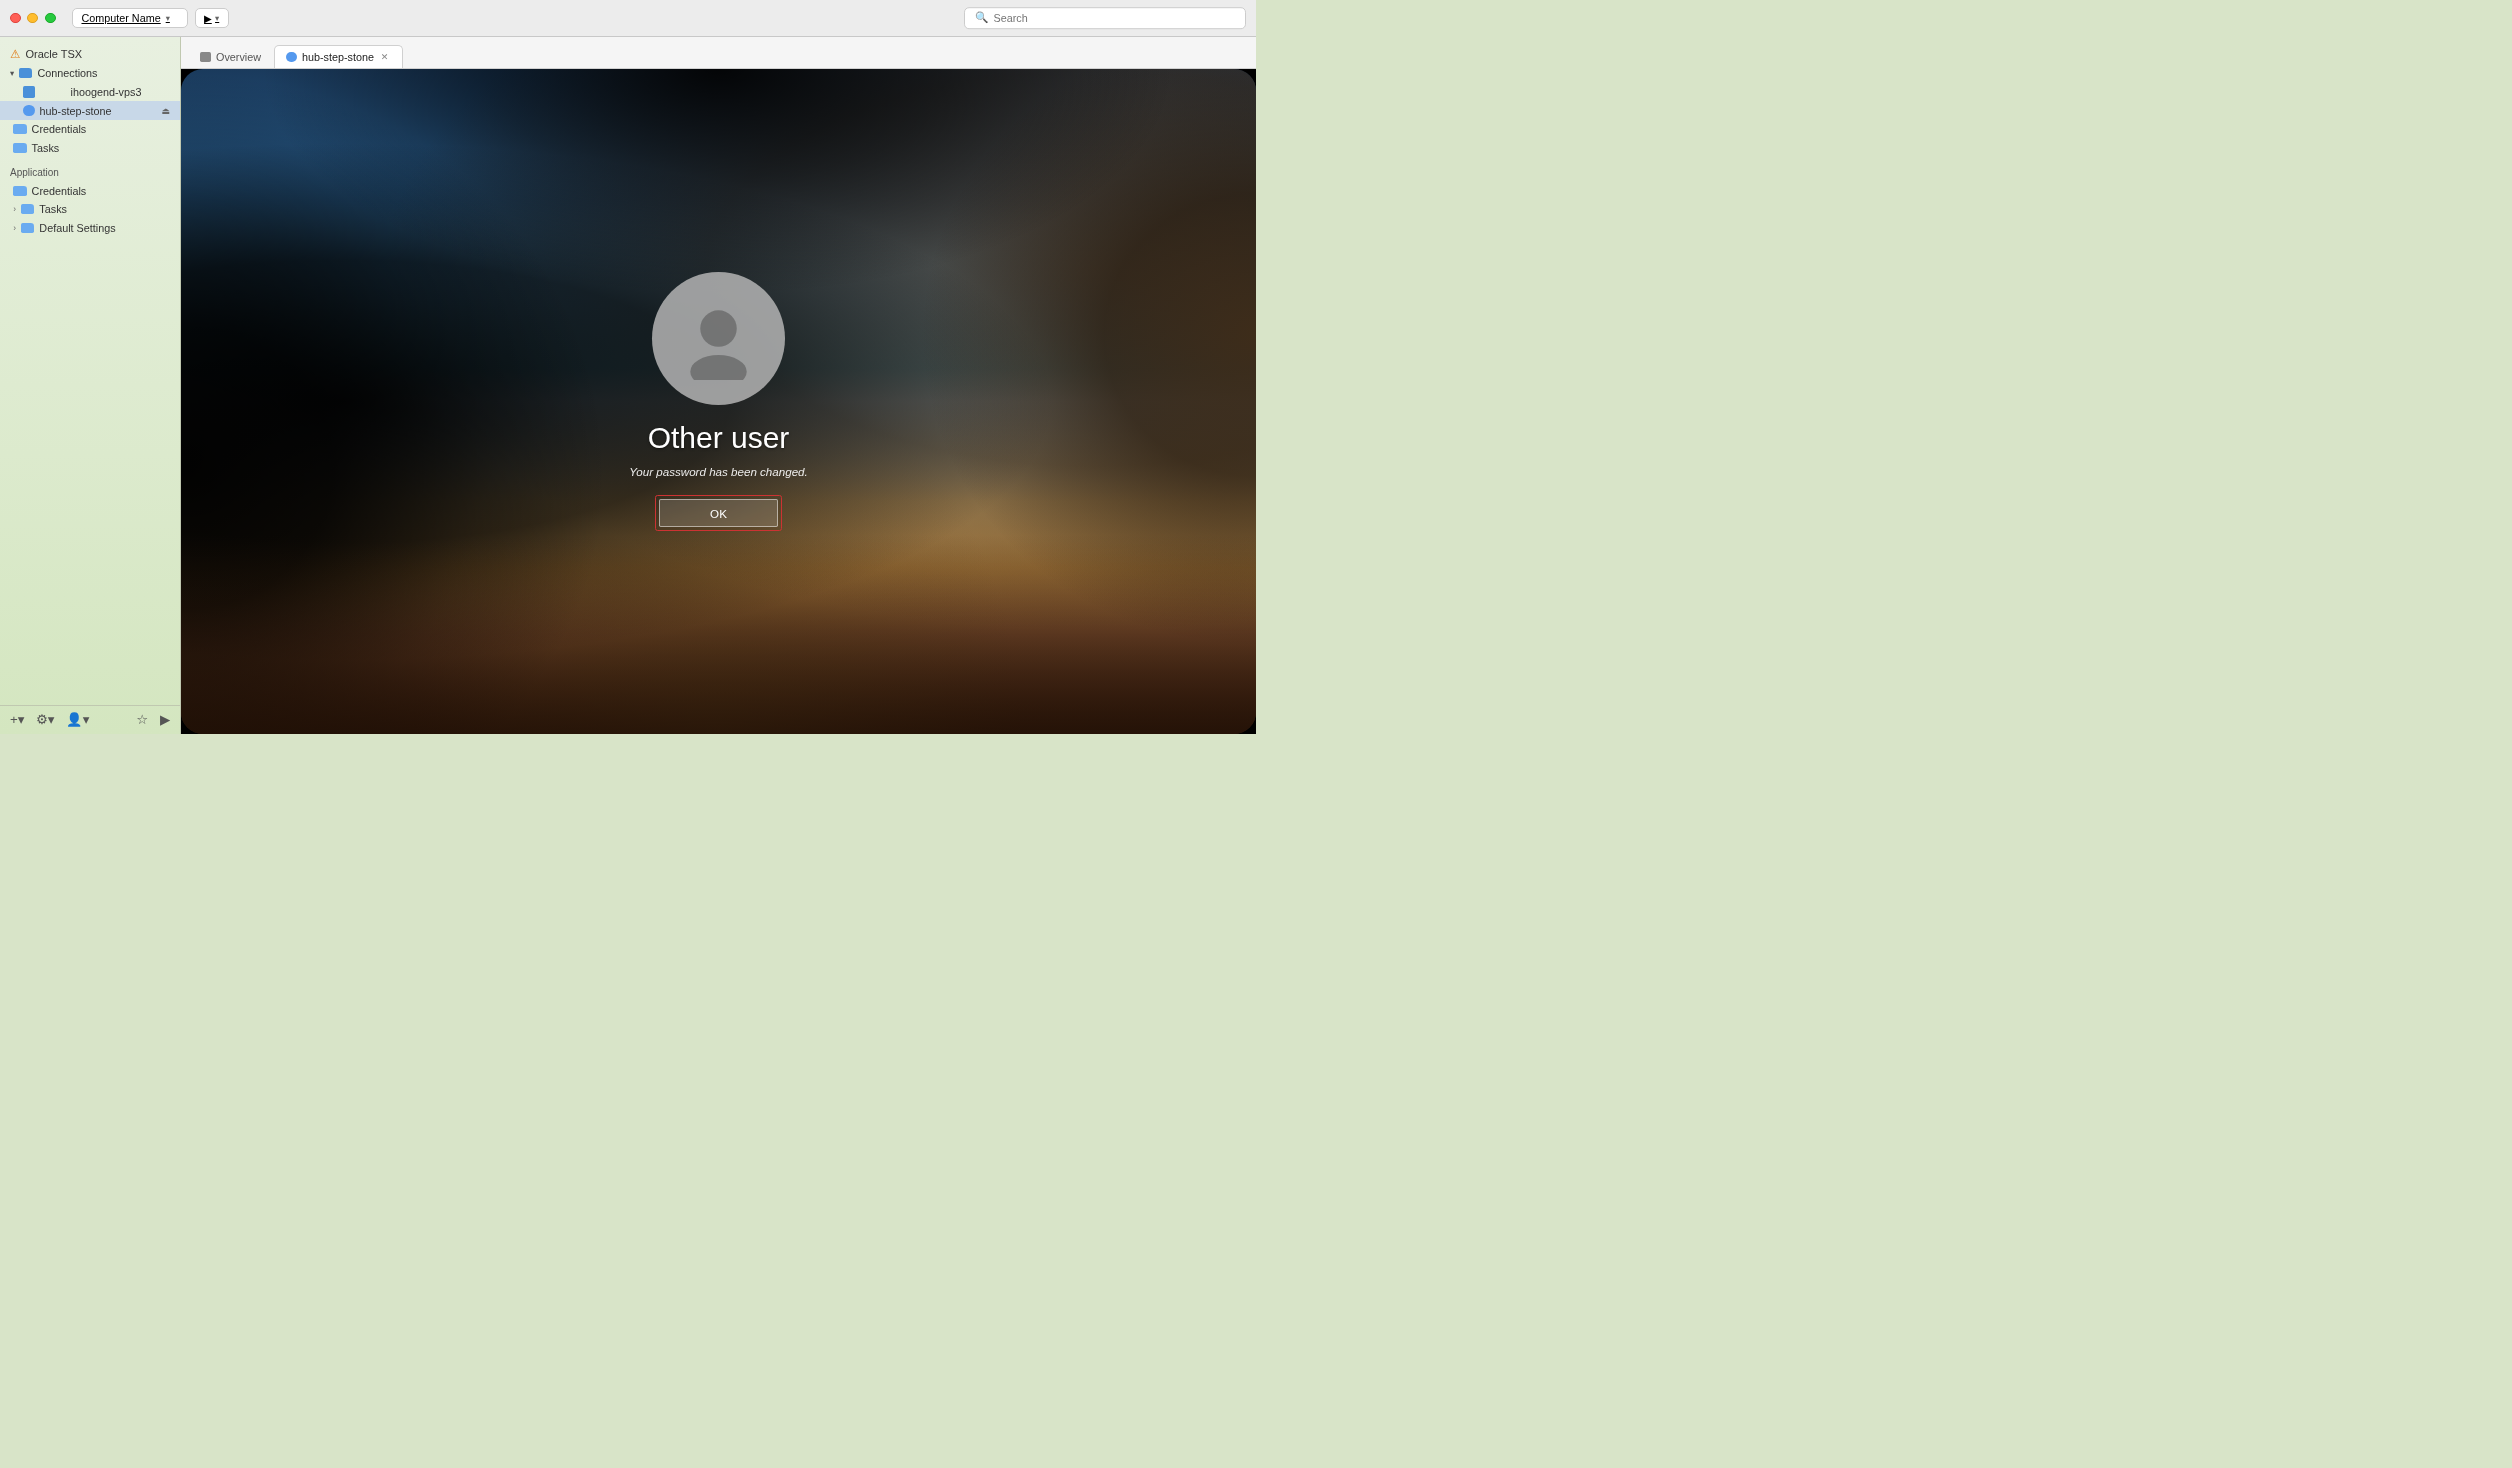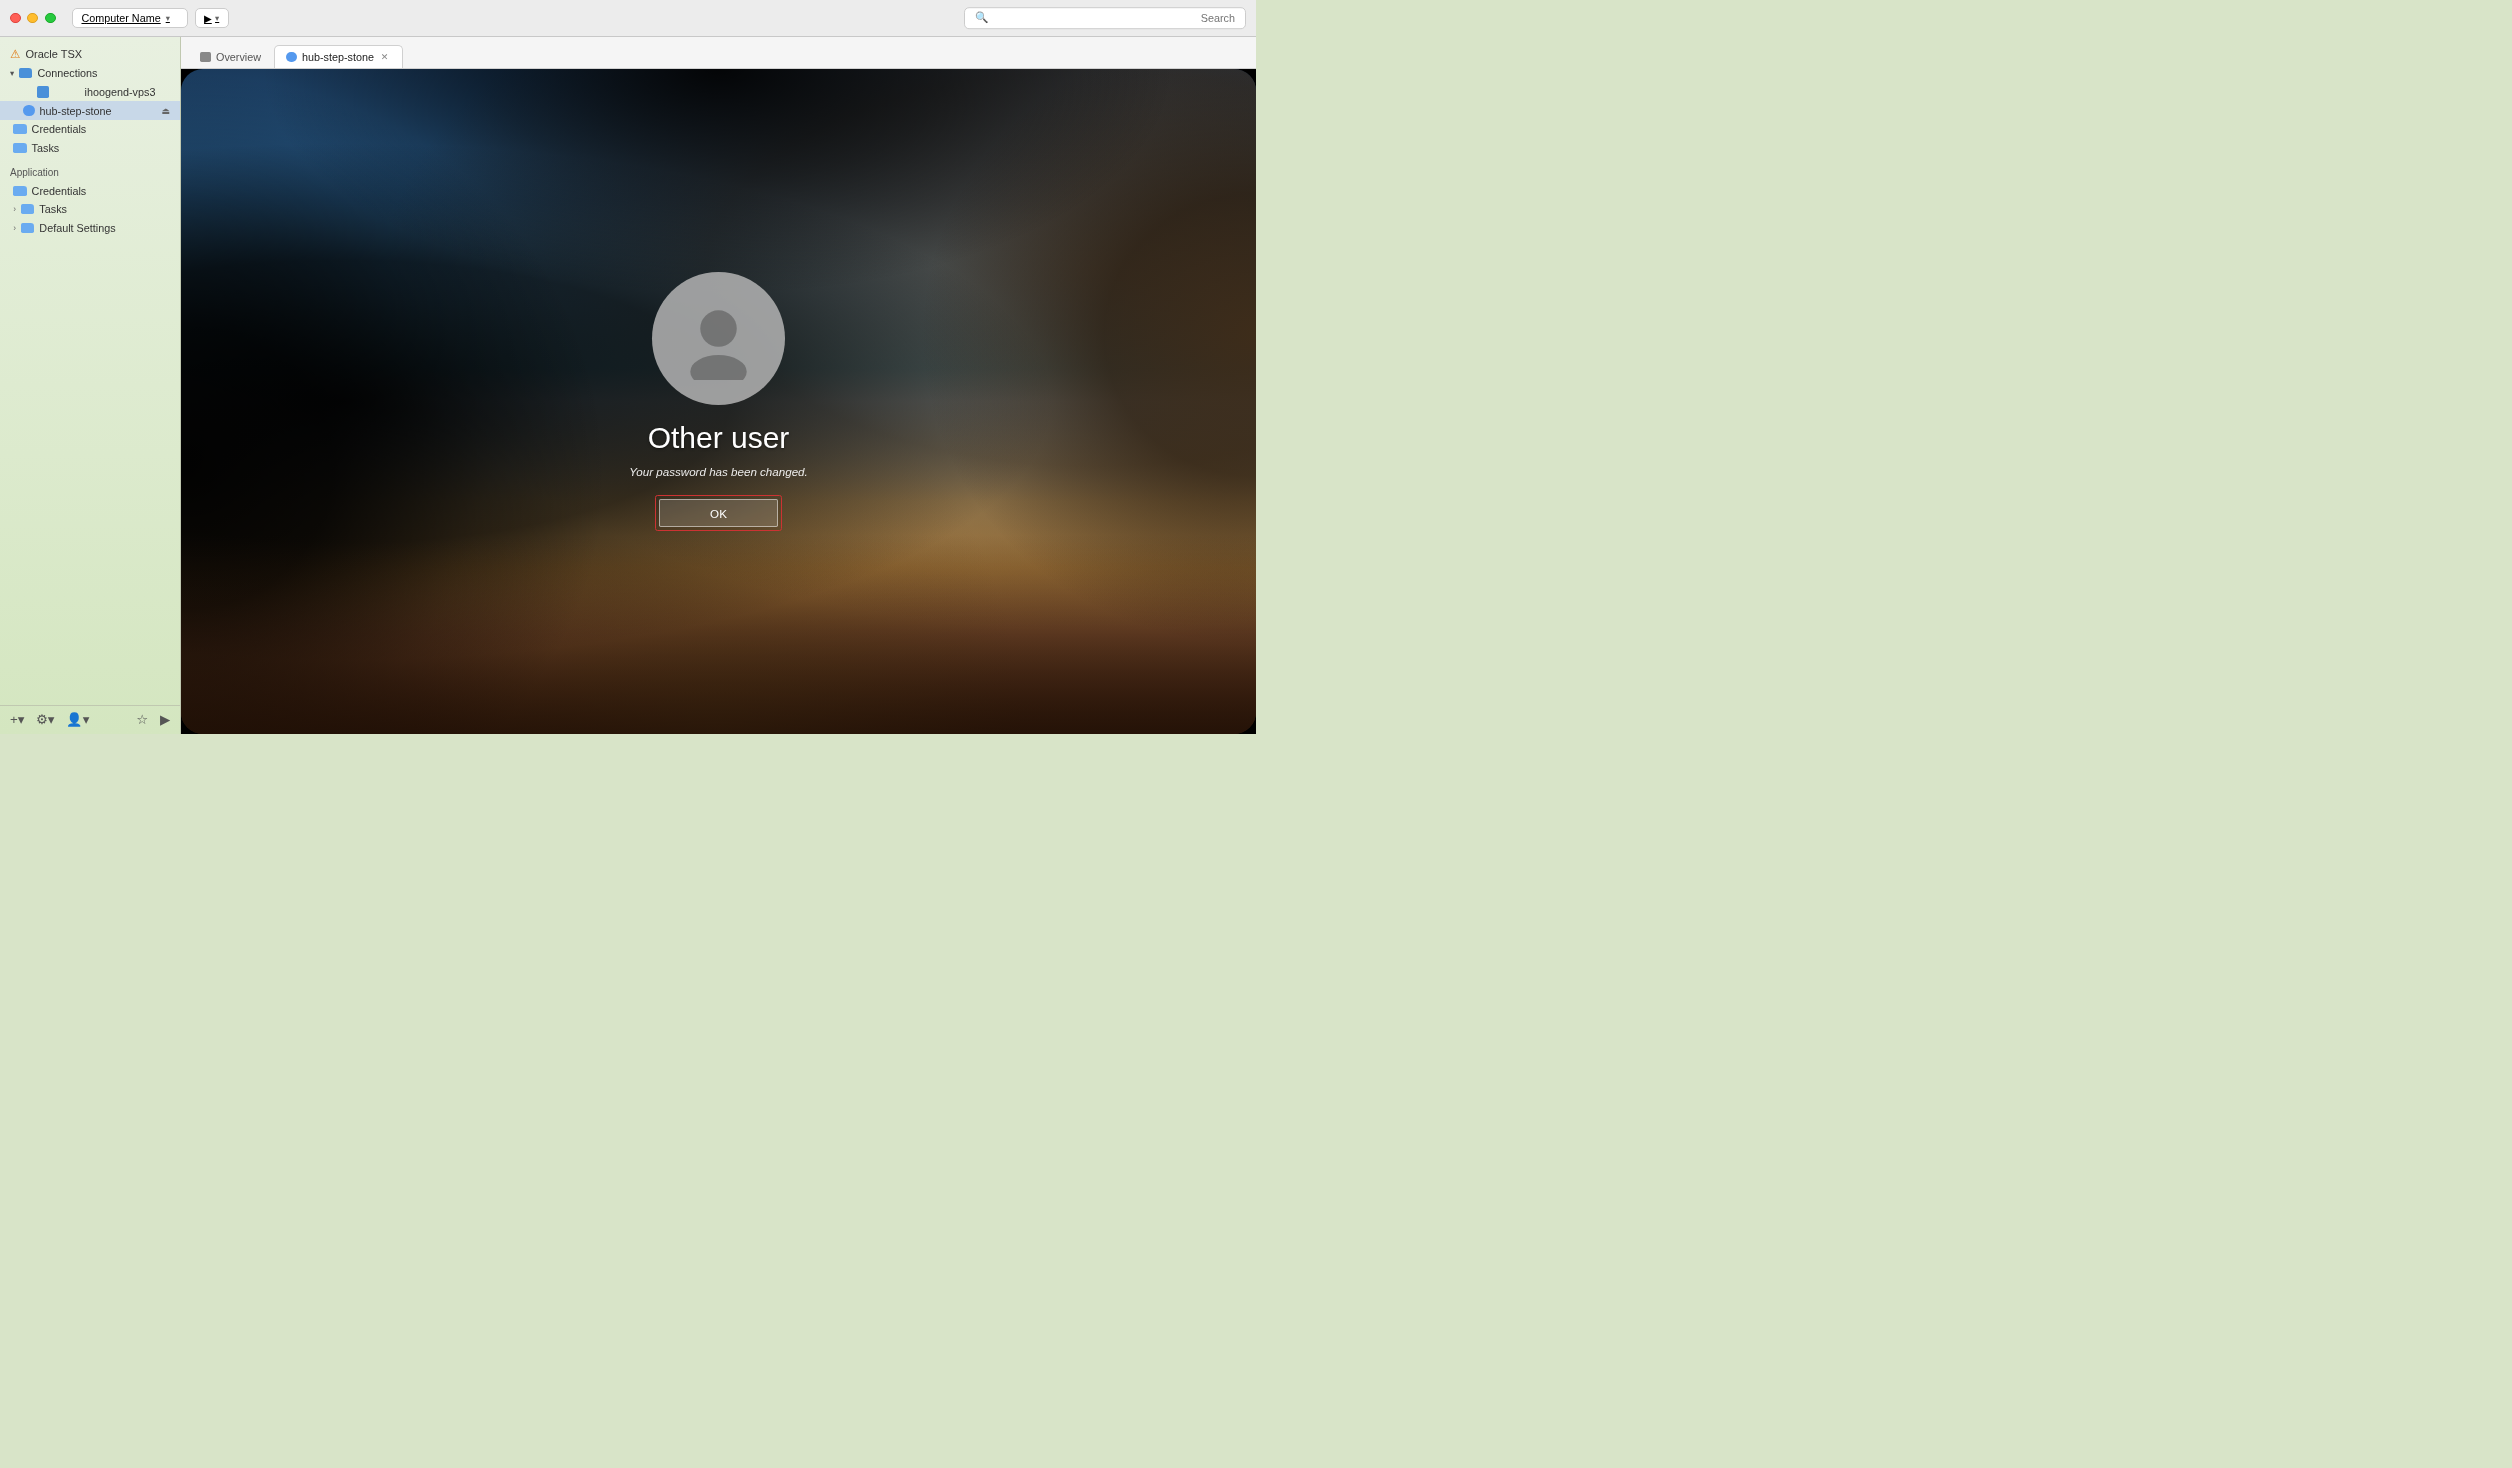--- a/index.html
+++ b/index.html
@@ -84,21 +84,20 @@
       padding: 3.3px 10px;
       width: 282px;
     }
     .search-bar input {
       border: none;
       outline: none;
       font-size: 10.8px;
       color: #555;
       background: transparent;
       width: 100%;
-      text-align: right;
     }
 
     
     .app-body {
       display: flex;
       flex: 1;
       overflow: hidden;
     }
 
     
@@ -384,21 +383,21 @@
         <span style="color:#e08020; font-size:11.6px;">⚠</span>
         <span style="font-size:11px; font-weight:400;">Oracle TSX</span>
       </div>
 
       <div class="sidebar-item">
         <span style="font-size:8.3px; color:#555;">▾</span>
         <span class="folder-icon blue"></span>
         <span>Connections</span>
       </div>
 
-      <div class="sidebar-item" style="padding-left:37px;gap:36px;">
+      <div class="sidebar-item" style="padding-left:23px;gap:36px;">
         <span style="width:11.6px;height:11.6px;background:#4a90d9;border-radius:1.7px;display:inline-block;flex-shrink:0;"></span>
         <span>ihoogend-vps3</span>
       </div>
 
       <div class="sidebar-item selected" style="padding-left:23px;">
         <span style="width:11.6px;height:11.6px;background:#5599ee;border-radius:50%;display:inline-block;flex-shrink:0;"></span>
         <span>hub-step-stone</span>
         <span style="margin-left:auto; font-size:9.1px; color:#666;">⏏</span>
       </div>
 

